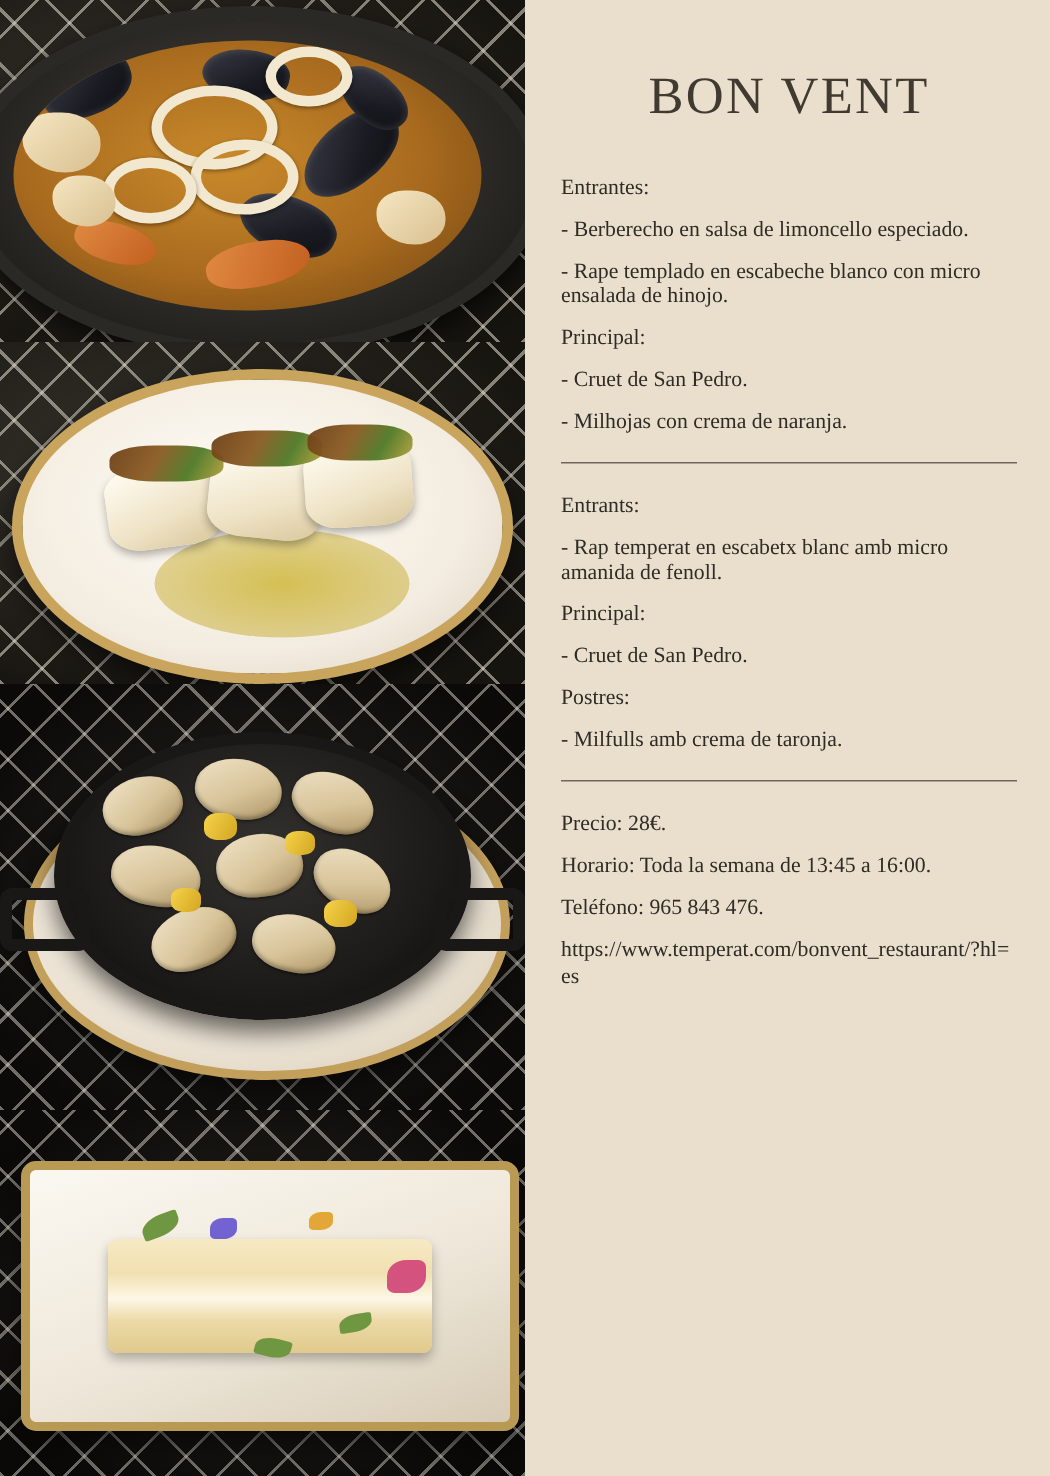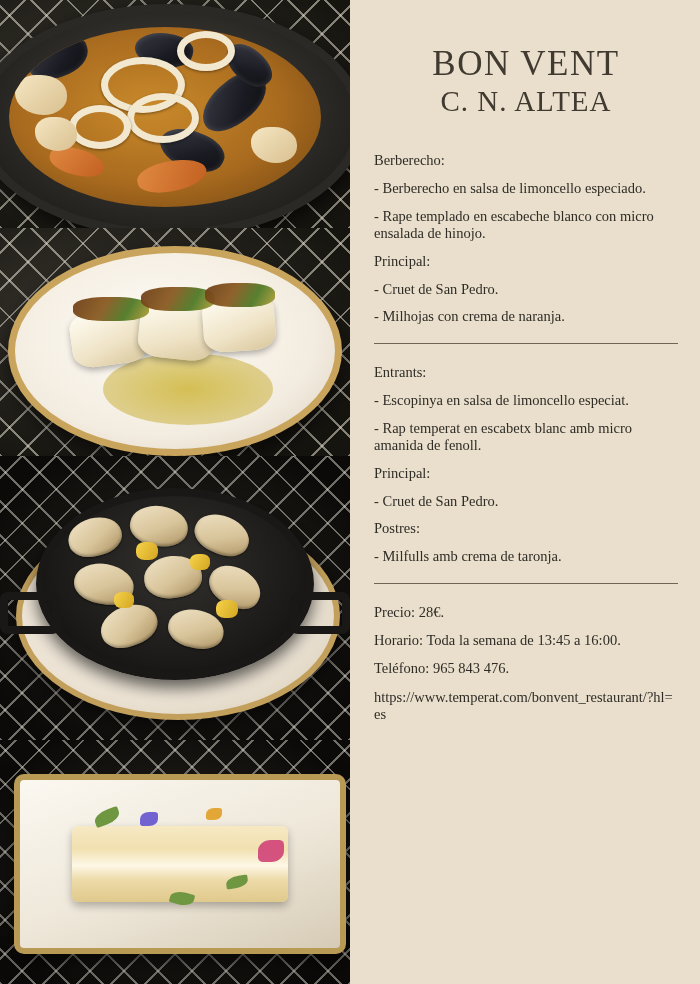--- a/index.html
+++ b/index.html
@@ -331,37 +331,35 @@
         <div class="herb" style="left:206px; top:96px; width:22px; height:12px; transform:rotate(-8deg);"></div>
       </div>
     </div>
 
   </div>
 
   <div class="text-col">
 
     <div class="brand">
       <div class="brand-name">BON VENT</div>
-      <div class="brand-sub">C. N. ALTEA</div>
     </div>
 
     <div class="menu-block">
-      <p class="section-label">Berberecho:</p>
+      <p class="section-label">Entrantes:</p>
       <p class="menu-item">- Berberecho en salsa de limoncello especiado.</p>
       <p class="menu-item">- Rape templado en escabeche blanco con micro ensalada de hinojo.</p>
       <p class="section-label">Principal:</p>
       <p class="menu-item">- Cruet de San Pedro.</p>
       <p class="menu-item">- Milhojas con crema de naranja.</p>
     </div>
 
     <div class="rule"></div>
 
     <div class="menu-block">
       <p class="section-label">Entrants:</p>
-      <p class="menu-item">- Escopinya en salsa de limoncello especiat.</p>
       <p class="menu-item">- Rap temperat en escabetx blanc amb micro amanida de fenoll.</p>
       <p class="section-label">Principal:</p>
       <p class="menu-item">- Cruet de San Pedro.</p>
       <p class="section-label">Postres:</p>
       <p class="menu-item">- Milfulls amb crema de taronja.</p>
     </div>
 
     <div class="rule"></div>
 
     <div class="info-block">

